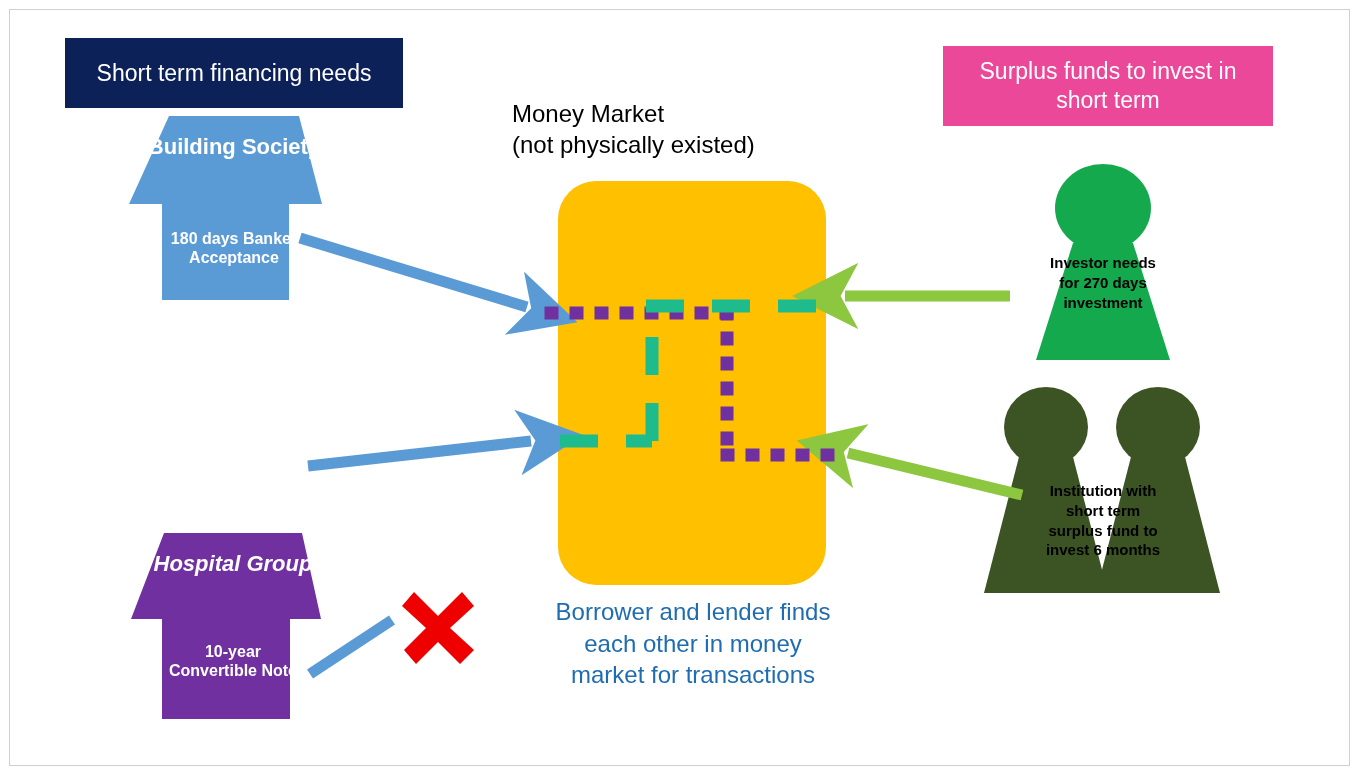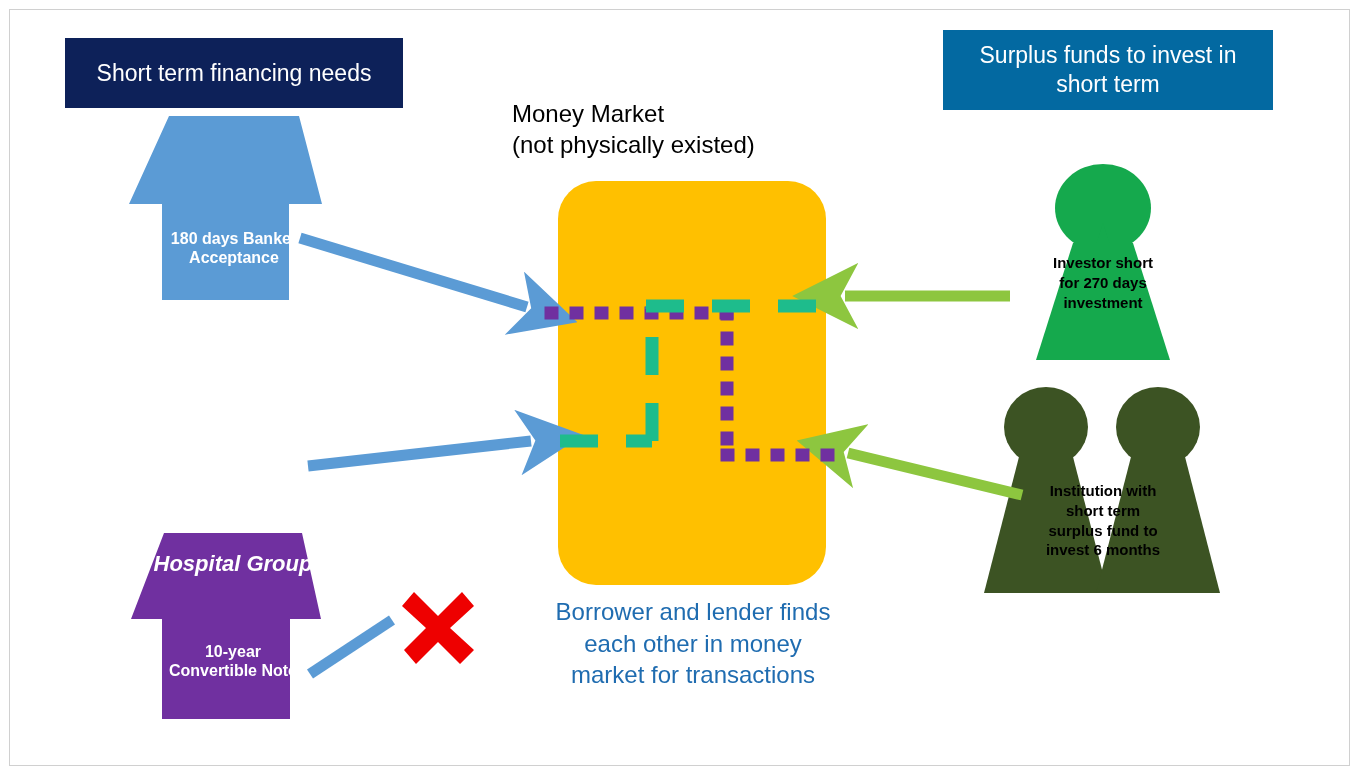--- a/index.html
+++ b/index.html
@@ -16,21 +16,21 @@
     border:1px solid #d0d0d0;box-sizing:border-box;
   }
   .abs{position:absolute;}
   .hdr{
     box-sizing:border-box;
     display:flex;align-items:center;justify-content:center;
     color:#ffffff;font-size:23px;line-height:1.25;text-align:center;
     font-weight:400;
   }
   .hdr-left{background:#0d2159;}
-  .hdr-right{background:#0369a1;}
+  .hdr-right{background:#ec4899;margin-top:16px;}
 
   
   .party{position:absolute;}
   .party svg{position:absolute;left:0;top:0;}
   .party .lbl{
     position:absolute;left:0;width:100%;text-align:center;
     color:#ffffff;font-weight:bold;line-height:1.2;
   }
   .party .title{font-size:22px;}
   .party .sub{font-size:16px;}
@@ -70,20 +70,23 @@
   </div>
 
   <div class="abs hdr hdr-right" style="left:943px;top:30px;width:330px;height:80px;padding:0 14px;">
     <span>Surplus funds to invest in short term</span>
   </div>
 
   <div class="party" style="left:122px;top:116px;width:224px;height:184px;">
     <svg width="224" height="184" viewBox="0 0 224 184">
       <path d="M 47 0 L 177 0 L 200 88 L 167 88 L 167 184 L 40 184 L 40 88 L 7 88 Z" fill="#5B9BD5"></path>
     </svg>
+    <div class="lbl title" style="top:18px;">
+      <span>Building Society</span>
+    </div>
     <div class="lbl sub" style="top:113px;padding:0 8px;box-sizing:border-box;">
       <span>180 days Banker Acceptance</span>
     </div>
   </div>
 
 
   <div class="party" style="left:120px;top:533px;width:226px;height:186px;">
     <svg width="226" height="186" viewBox="0 0 226 186">
       <path d="M 44 0 L 182 0 L 201 86 L 170 86 L 170 186 L 42 186 L 42 86 L 11 86 Z" fill="#7030A0"></path>
     </svg>
@@ -108,21 +111,21 @@
     <div>market for transactions</div>
   </div>
 
   <div class="person" style="left:1018px;top:163px;width:170px;height:197px;">
     <svg width="170" height="197" viewBox="0 0 170 197">
       <ellipse cx="85" cy="45" rx="48" ry="44" fill="#15A94D"></ellipse>
       <path d="M 85 60 L 130 197 L 40 197 Z" fill="#15A94D"></path>
       <path d="M 55 80 L 115 80 L 152 197 L 18 197 Z" fill="#15A94D"></path>
     </svg>
     <div class="ptxt" style="left:0;top:90px;width:170px;">
-      <div>Investor short</div>
+      <div>Investor needs</div>
       <div>for 270 days</div>
       <div>investment</div>
     </div>
   </div>
 
   <div class="person" style="left:982px;top:385px;width:242px;height:208px;">
     <svg width="242" height="208" viewBox="0 0 242 208">
       <ellipse cx="64" cy="42" rx="42" ry="40" fill="#3C5323"></ellipse>
       <path d="M 38 68 L 90 68 L 126 208 L 2 208 Z" fill="#3C5323"></path>
       <ellipse cx="176" cy="42" rx="42" ry="40" fill="#3C5323"></ellipse>

